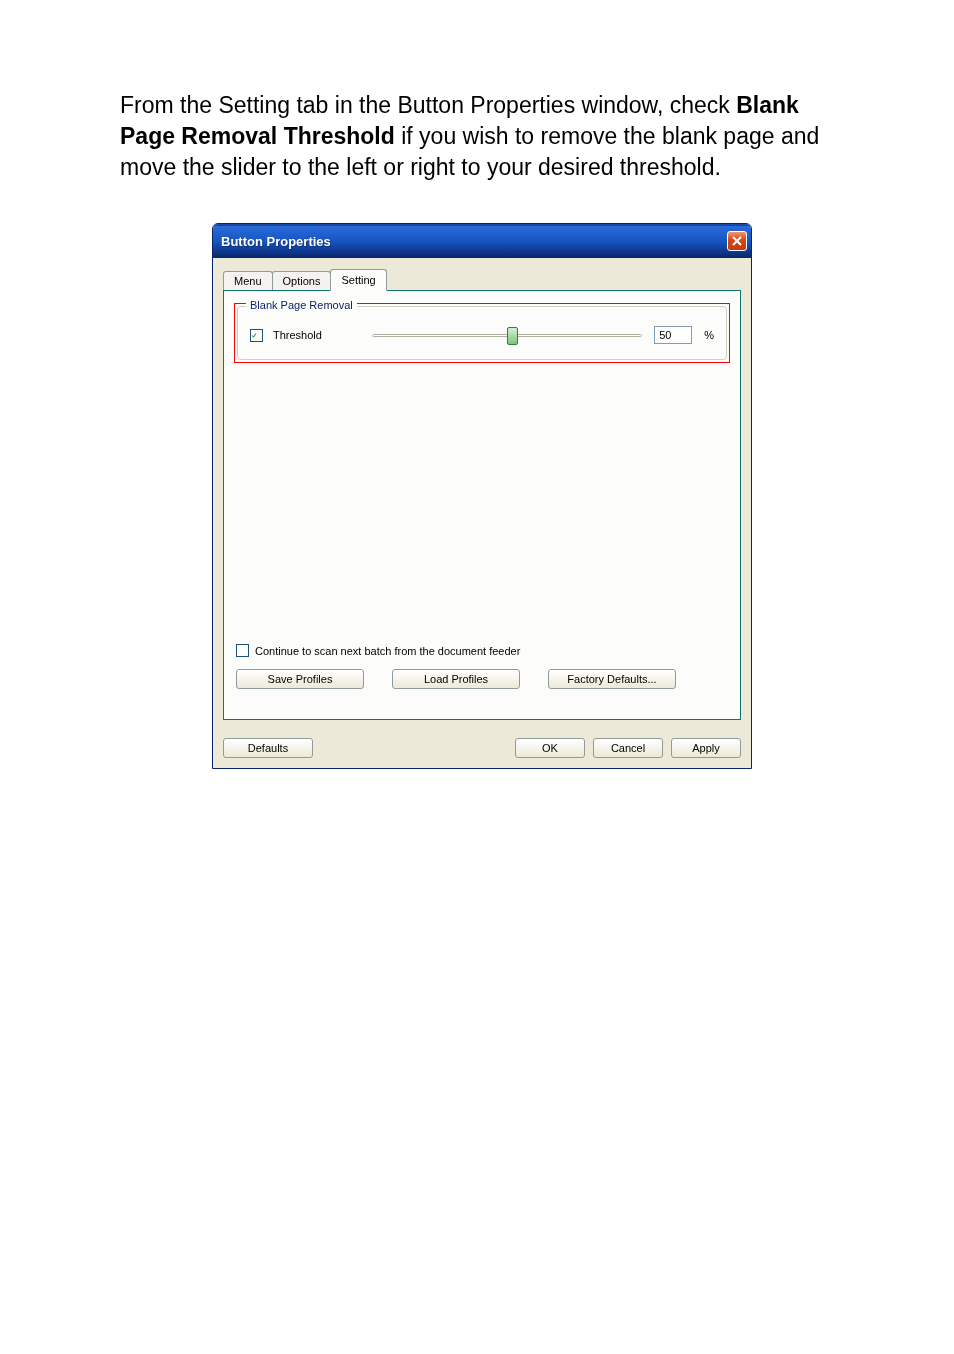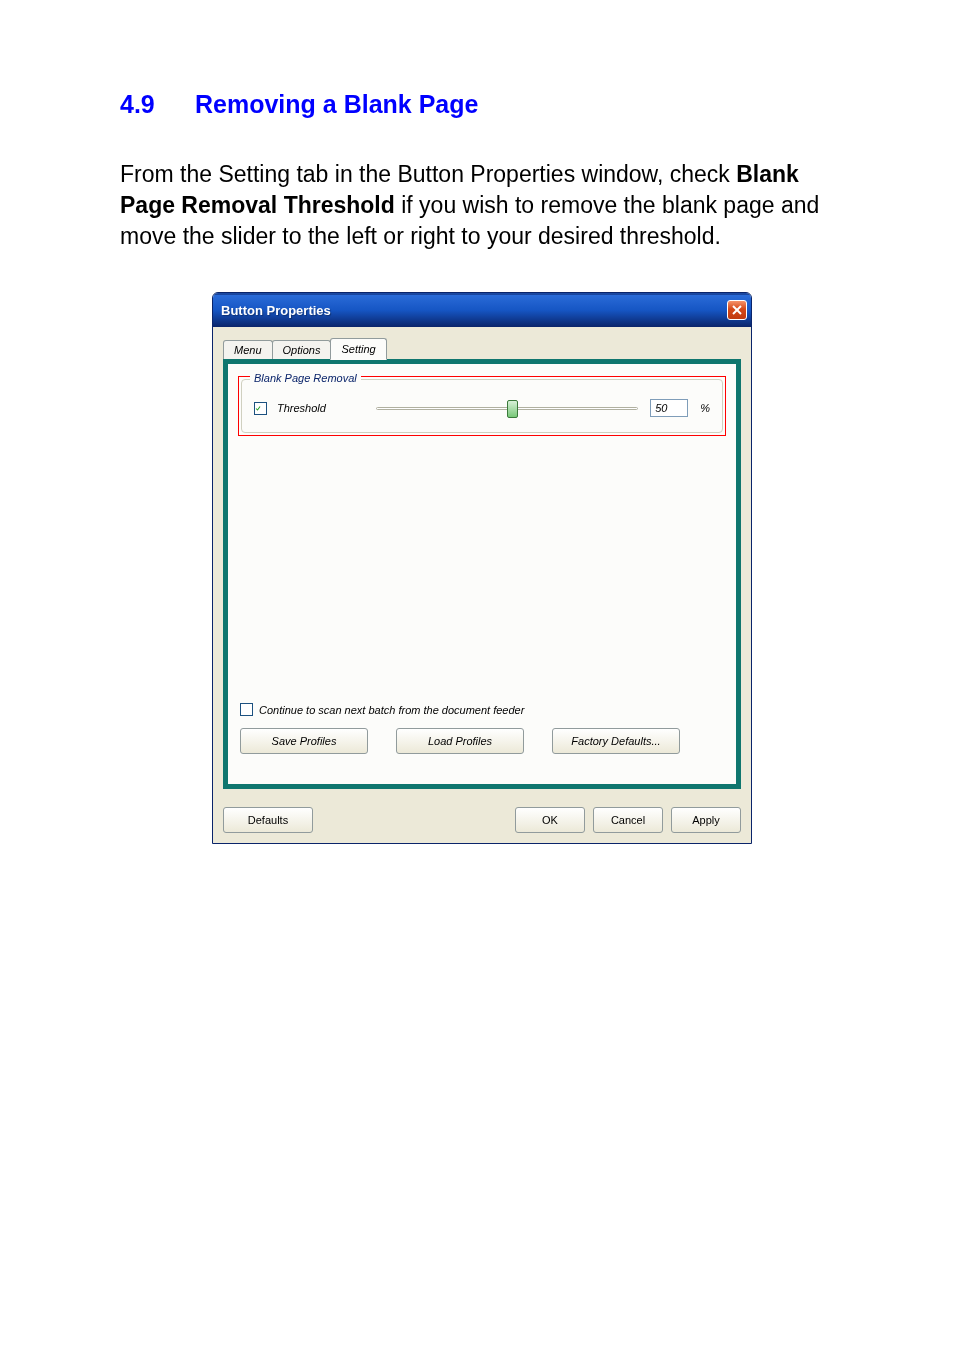--- a/index.html
+++ b/index.html
@@ -65,21 +65,20 @@
     color: #fff;
     font-weight: bold;
     font-size: 12px;
     font-family: Arial, sans-serif;
   }
   .close-btn svg { display:block; }
   .client {
     padding: 10px 10px 10px 10px;
     background: #ece9d8;
     position: relative;
-    font-style: italic;
   }
   
   .tabrow {
     display: flex;
     align-items: flex-end;
     height: 22px;
     position: relative;
     z-index: 2;
   }
   .tab {
@@ -97,21 +96,21 @@
     color: #000;
   }
   .tab.active {
     background: #fcfcfa;
     border-bottom: 1px solid #fcfcfa;
     margin-bottom: -1px;
     padding-top: 4px;
     padding-bottom: 4px;
   }
   .tabpanel {
-    border: 5px solid #0f766e;
+    border: 1px solid #0f766e;
     background: #fcfcfa;
     min-height: 430px;
     padding: 14px 12px 12px 12px;
     position: relative;
   }
 
   
   .highlight-wrap {
     position: relative;
     border: 1px solid #ff0000;
@@ -216,21 +215,21 @@
     margin-bottom: 12px;
   }
   .chk.empty { background:#fff; }
   .btnrow {
     display: flex;
     gap: 28px;
     justify-content: flex-start;
   }
   .winbtn {
     min-width: 128px;
-    height: 26px;
+    height: 20px;
     background: linear-gradient(to bottom, #ffffff 0%, #ece9d8 100%);
     border: 1px solid #919b9c;
     border-radius: 3px;
     font-size: 11px;
     display: flex;
     align-items: center;
     justify-content: center;
     padding: 0 12px;
   }
   .winbtn.sm { min-width: 70px; }
@@ -242,23 +241,20 @@
     background: #ece9d8;
     gap: 8px;
   }
   .footer-row .spacer { flex: 1; }
 </style>
 </head>
 <body>
 
 <div class="page">
 
-  <div class="heading">
-    <span class="num">4.9</span><span>Removing a Blank Page</span>
-  </div>
 
   <div class="bodytext">
     <span>From the Setting tab in the Button Properties window, check </span><b>Blank Page Removal Threshold</b><span> if you wish to remove the blank page and move the slider to the left or right to your desired threshold.</span>
   </div>
 
   <div class="window">
     <div class="titlebar">
       <span class="title">Button Properties</span>
       <div class="close-btn">
         <svg viewBox="0 0 10 10" width="10" height="10">

